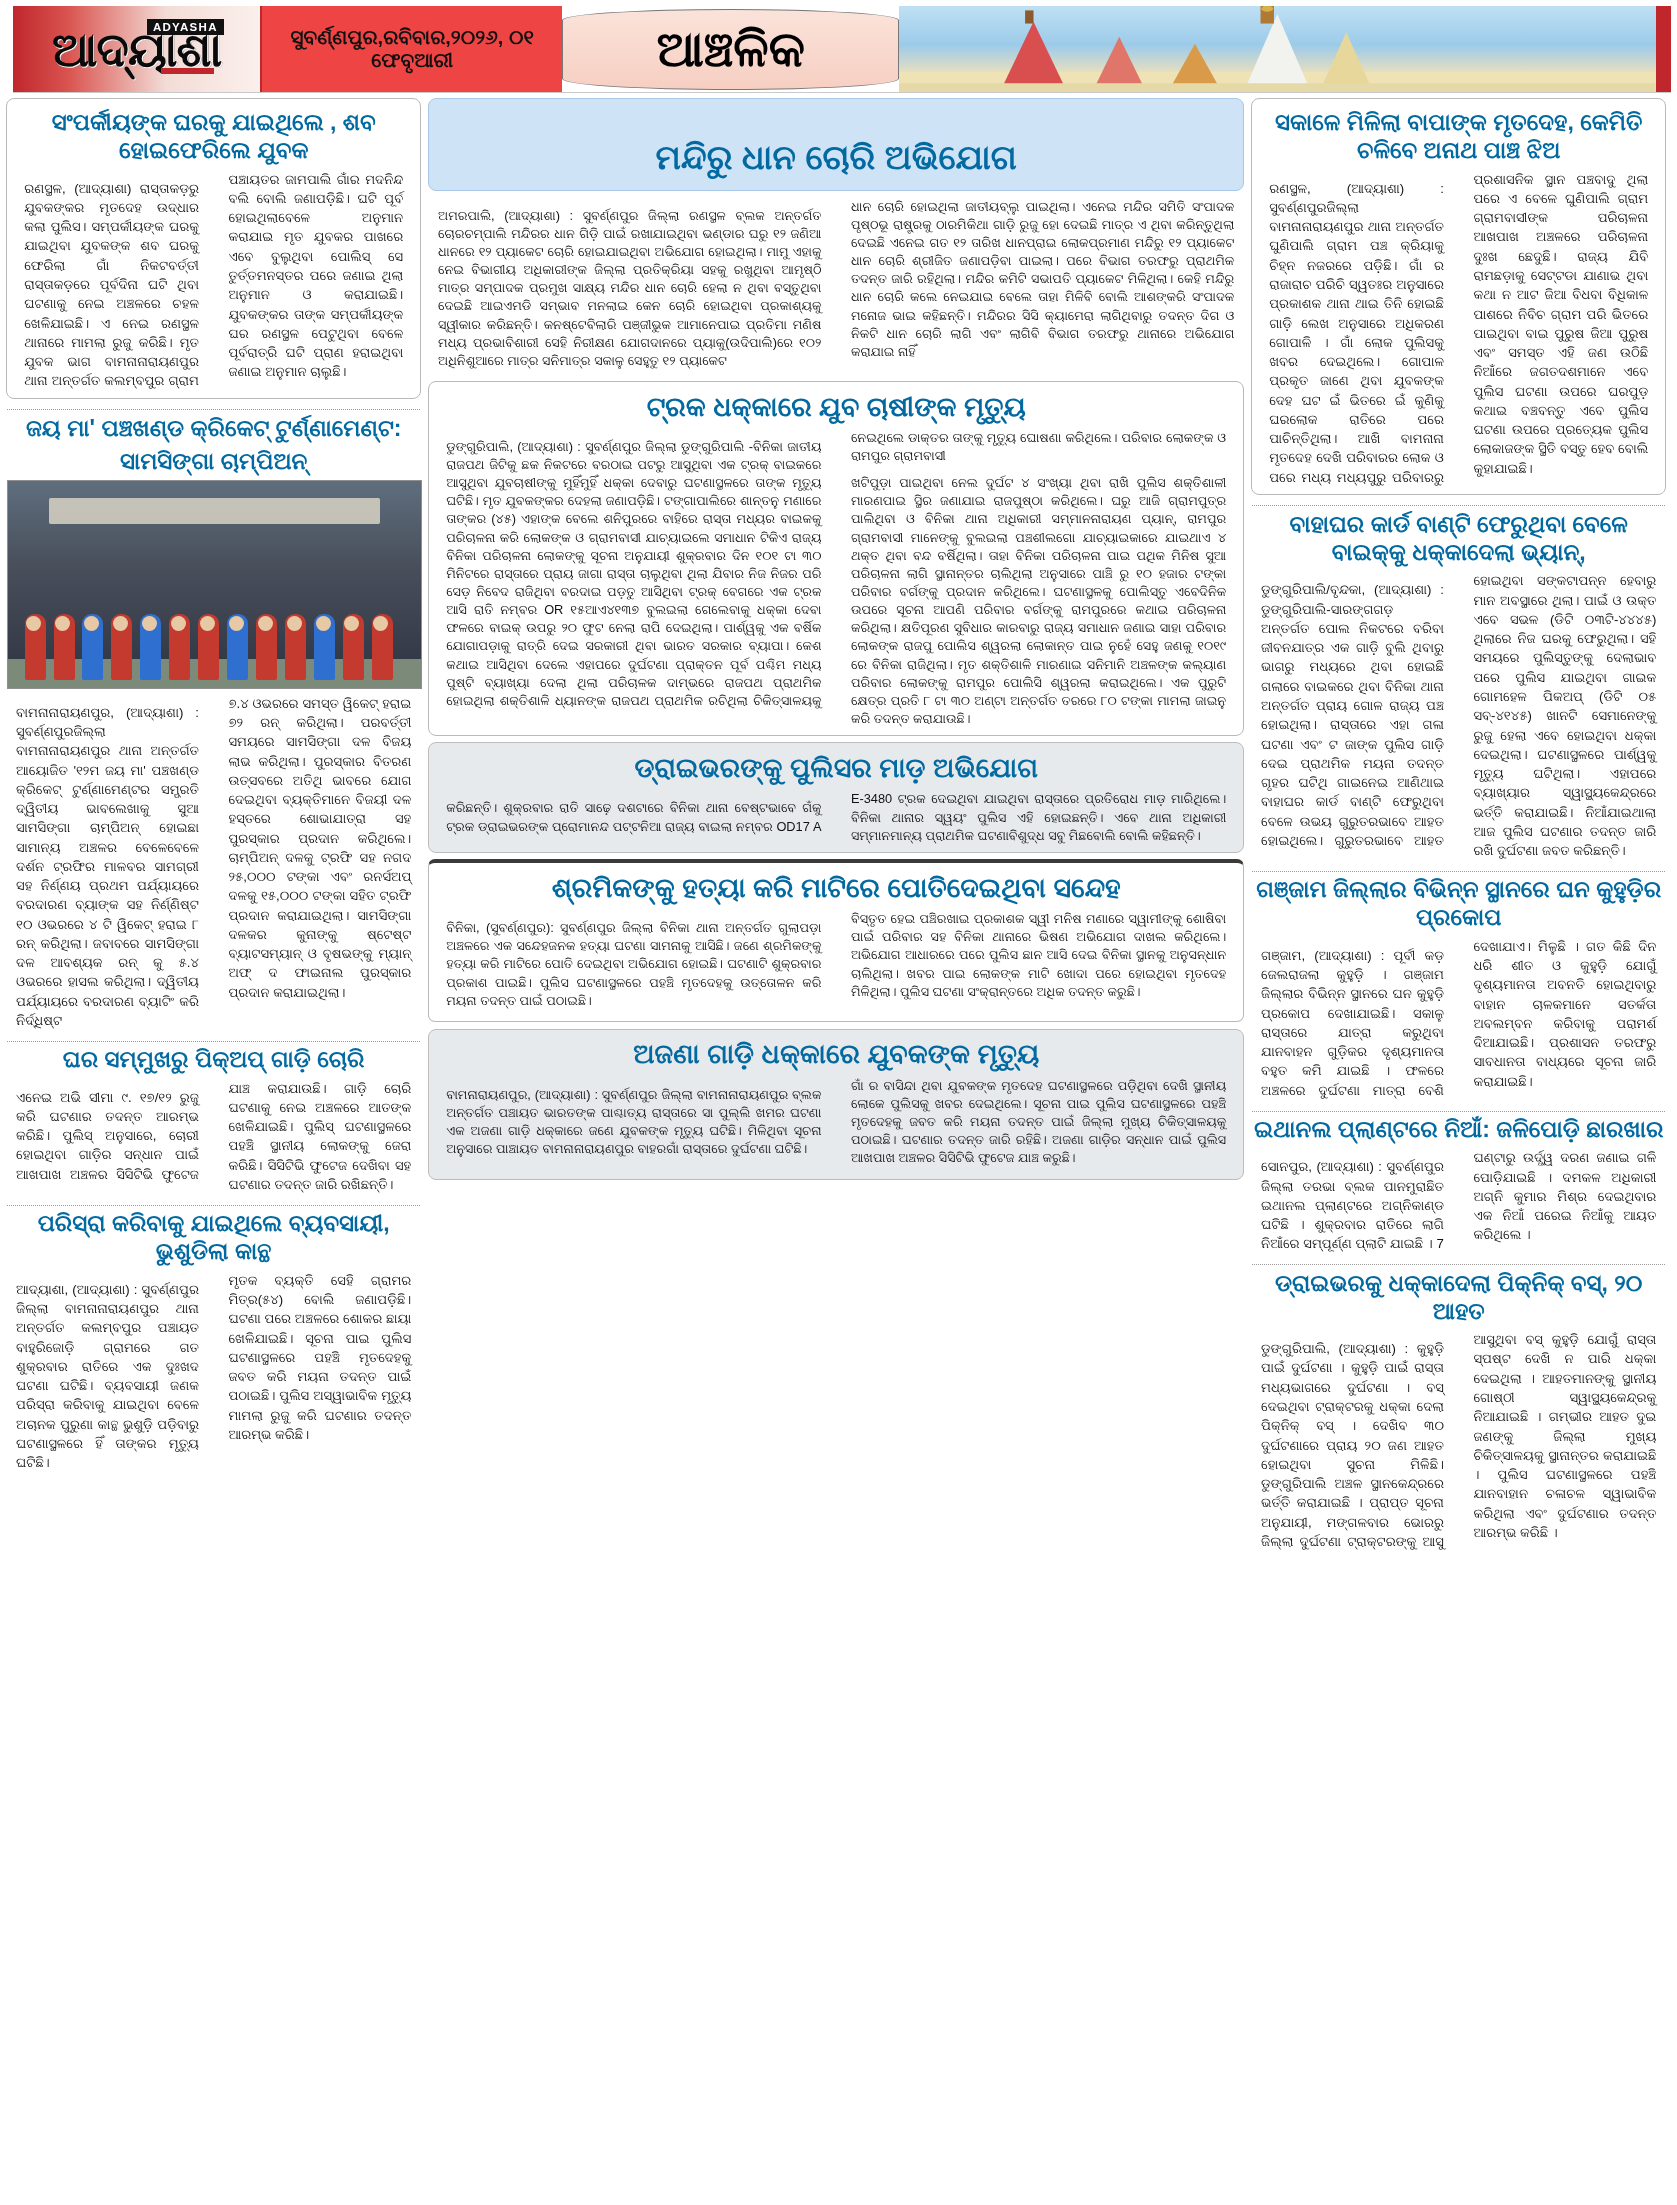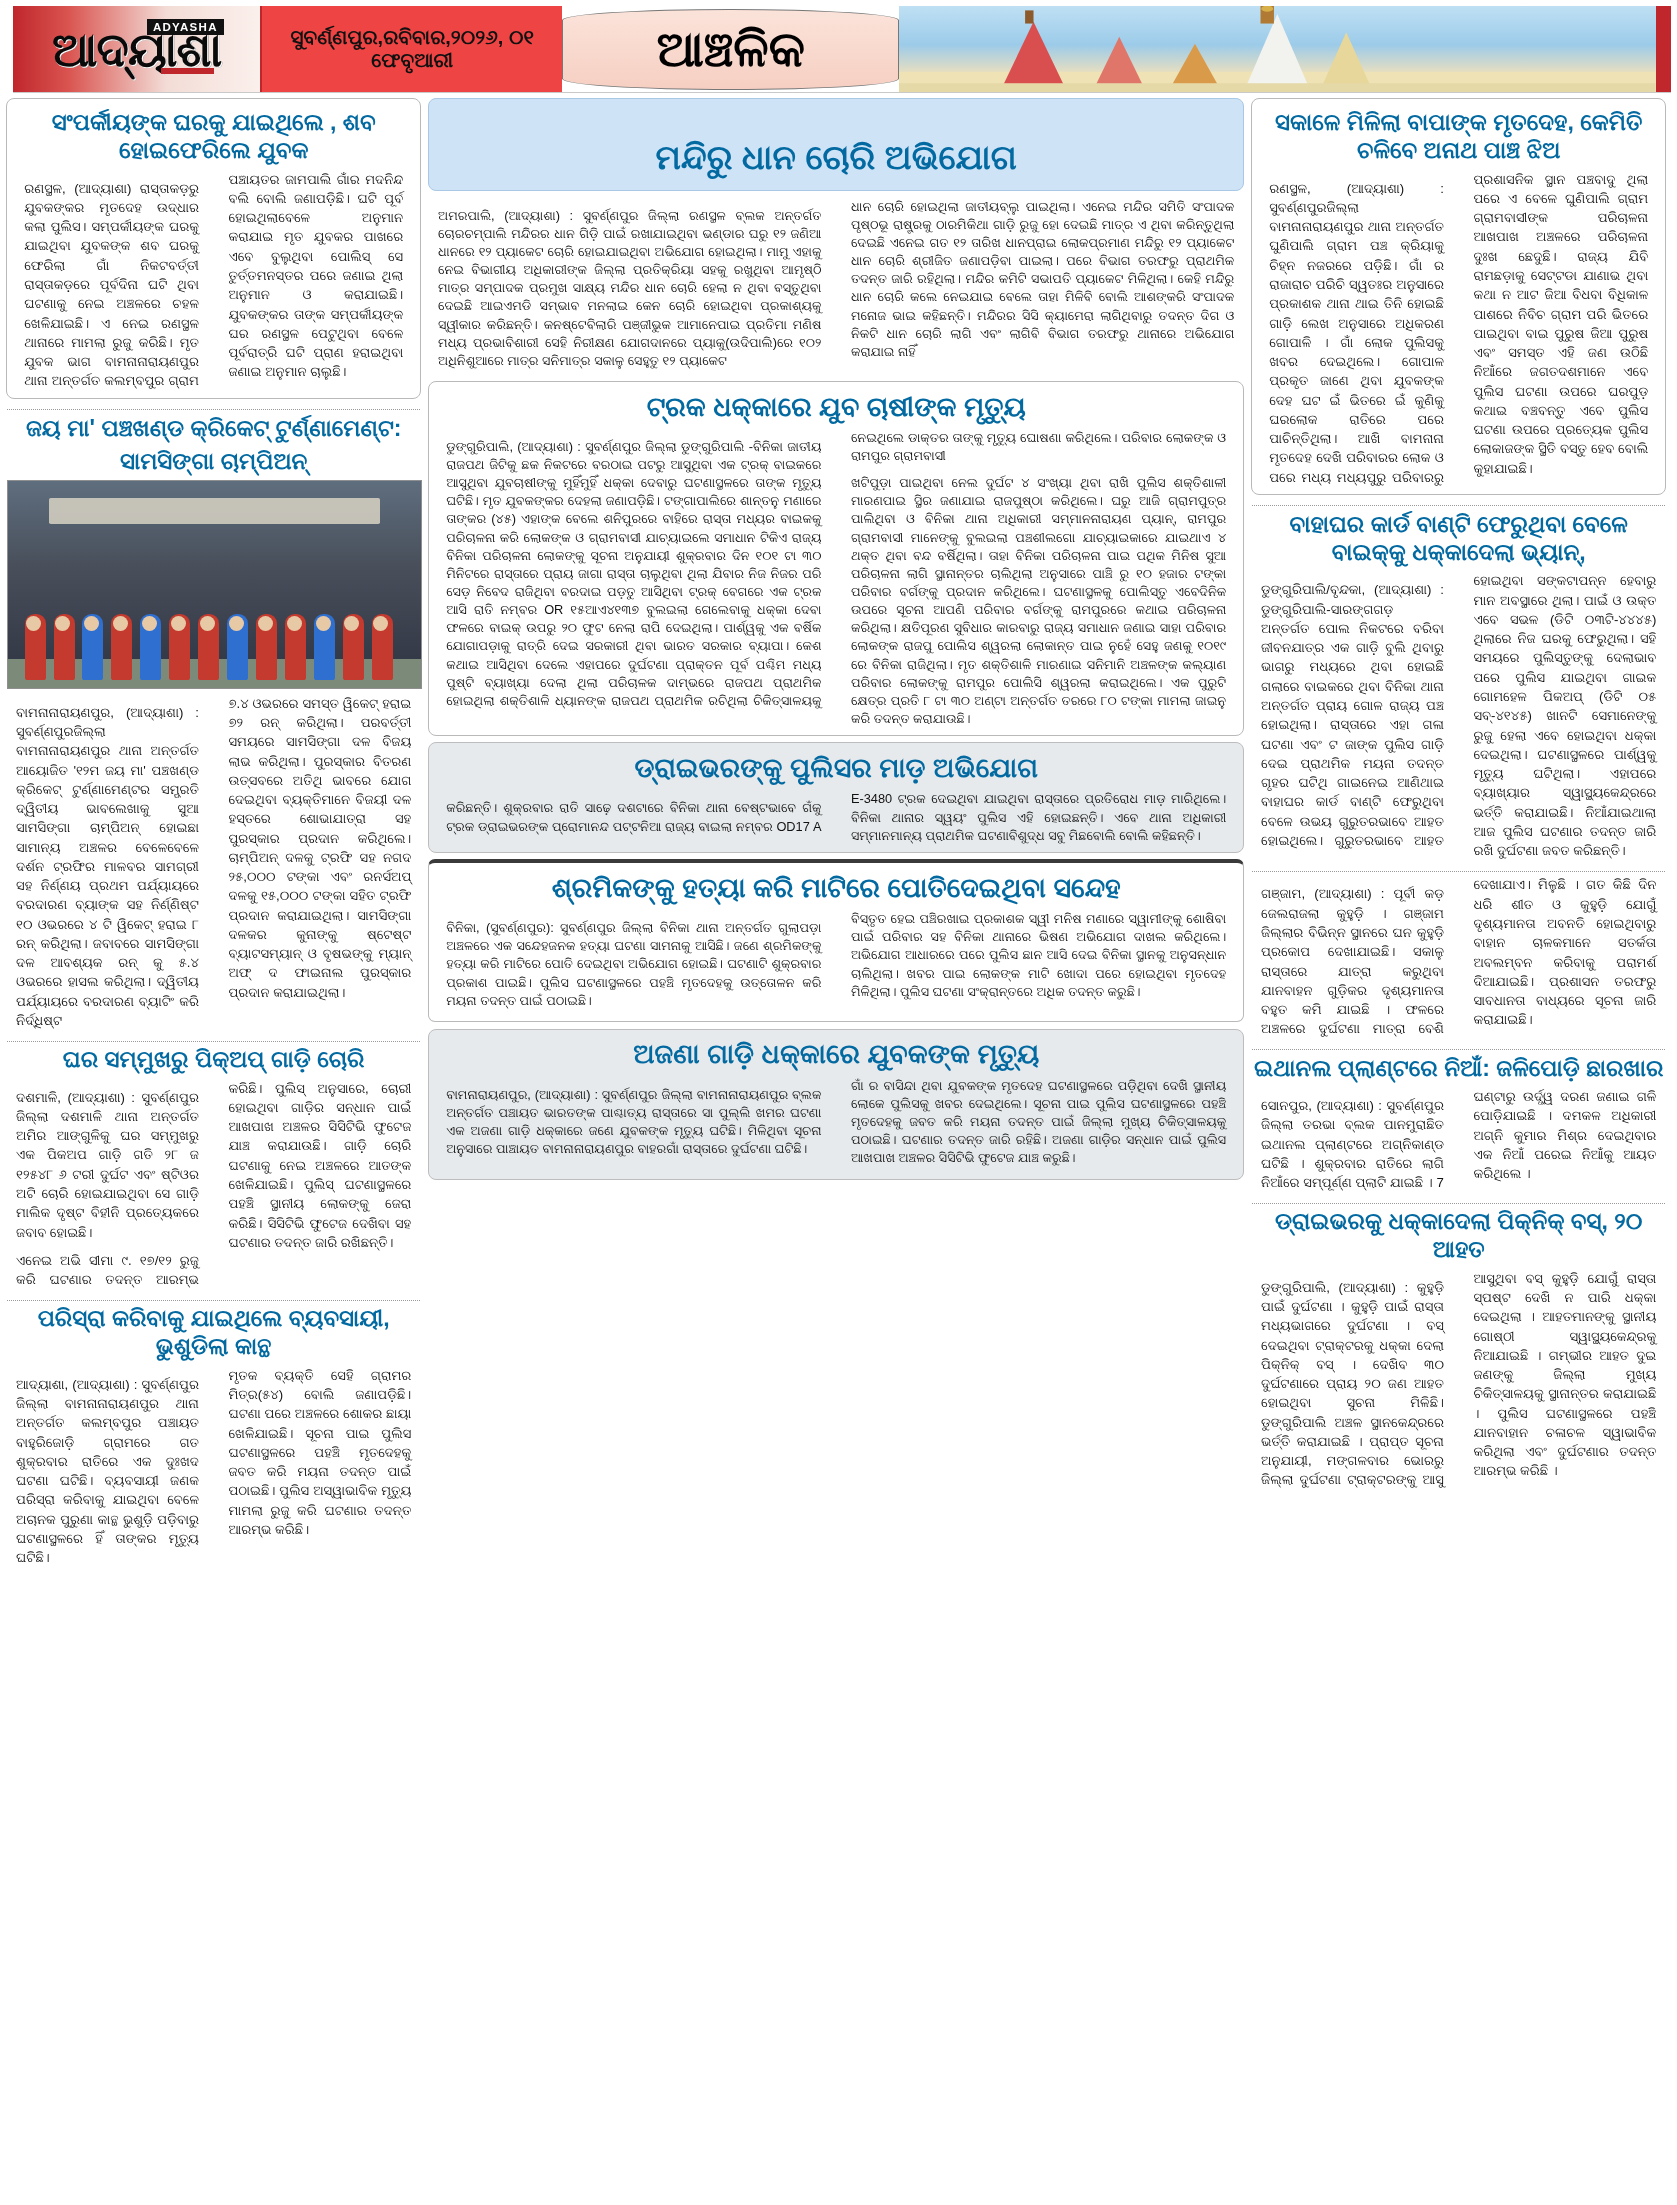--- a/index.html
+++ b/index.html
@@ -262,21 +262,20 @@
         <div class="cols2">
           <p class="body-text">ବାମନାନାରାୟଣପୁର, (ଆଦ୍ୟାଶା) : ସୁବର୍ଣ୍ଣପୁରଜିଲ୍ଲା ବାମନାନାରାୟଣପୁର ଥାନା ଅନ୍ତର୍ଗତ ଆୟୋଜିତ '୧୨ମ ଜୟ ମା' ପଞ୍ଚଖଣ୍ଡ କ୍ରିକେଟ୍ ଟୁର୍ଣ୍ଣାମେଣ୍ଟର ସମ୍ପ୍ରତି ଦ୍ୱିତୀୟ ଭାବଲେଖାକୁ ସୁଆ ସାମସିଙ୍ଗା ଚାମ୍ପିଅନ୍ ହୋଇଛା ସାମାନ୍ୟ ଅଞ୍ଚଳର ବେଳେବେଳେ ଦର୍ଶନ ଟ୍ରଫିର ମାଳବର ସାମଗ୍ରୀ ସହ ନିର୍ଣ୍ଣୟ ପ୍ରଥମ ପର୍ଯ୍ୟାୟରେ ବରଦାରଣ ବ୍ୟାଙ୍କ ସହ ନିର୍ଣ୍ଣିଷ୍ଟ ୧୦ ଓଭରରେ ୪ ଟି ୱିକେଟ୍ ହରାଇ ୮ ରନ୍ କରିଥିଲା। ଜବାବରେ ସାମସିଙ୍ଗା ଦଳ ଆବଶ୍ୟକ ରନ୍ କୁ ୫.୪ ଓଭରରେ ହାସଲ କରିଥିଲା। ଦ୍ୱିତୀୟ ପର୍ଯ୍ୟାୟରେ ବରଦାରଣ ବ୍ୟାଟିଂ କରି ନିର୍ଦ୍ଧିଷ୍ଟ</p>
           <p class="body-text">୭.୪ ଓଭରରେ ସମସ୍ତ ୱିକେଟ୍ ହରାଇ ୭୨ ରନ୍ କରିଥିଲା। ପରବର୍ତ୍ତୀ ସମୟରେ ସାମସିଙ୍ଗା ଦଳ ବିଜୟ ଲାଭ କରିଥିଲା। ପୁରସ୍କାର ବିତରଣ ଉତ୍ସବରେ ଅତିଥି ଭାବରେ ଯୋଗ ଦେଇଥିବା ବ୍ୟକ୍ତିମାନେ ବିଜୟୀ ଦଳ ହସ୍ତରେ ଶୋଭାଯାତ୍ରା ସହ ପୁରସ୍କାର ପ୍ରଦାନ କରିଥିଲେ। ଚାମ୍ପିଅନ୍ ଦଳକୁ ଟ୍ରଫି ସହ ନଗଦ ୨୫,୦୦୦ ଟଙ୍କା ଏବଂ ରନର୍ସଅପ୍ ଦଳକୁ ୧୫,୦୦୦ ଟଙ୍କା ସହିତ ଟ୍ରଫି ପ୍ରଦାନ କରାଯାଇଥିଲା। ସାମସିଙ୍ଗା ଦଳକର କୁନାଙ୍କୁ ଷ୍ଟେଷ୍ଟ ବ୍ୟାଟସମ୍ୟାନ୍ ଓ ବୃଷଭଙ୍କୁ ମ୍ୟାନ୍ ଅଫ୍ ଦ ଫାଇନାଲ ପୁରସ୍କାର ପ୍ରଦାନ କରାଯାଇଥିଲା।</p>
         </div>
       </div>
 
       <div class="article plain">
         <div class="dashed-sep"></div>
         <div class="hl hl-md">ଘର ସମ୍ମୁଖରୁ ପିକ୍‌ଅପ୍ ଗାଡ଼ି ଚୋରି</div>
         <div class="cols2">
-          <p class="body-text">ଦଶମାଳି, (ଆଦ୍ୟାଶା) : ସୁବର୍ଣ୍ଣପୁର ଜିଲ୍ଲା ଦଶମାଳି ଥାନା ଅନ୍ତର୍ଗତ ଅମିର ଆଙ୍ଗୁଳିକୁ ଘର ସମ୍ମୁଖରୁ ଏକ ପିକଅପ ଗାଡ଼ି ଗତି ୨୮ ଜ ୧୨୫୪୮ ୬ ଟରୀ ଦୁର୍ଘଟ ଏବଂ ଷ୍ଟିଓର ଅଟି ଚୋରି ହୋଇଯାଇଥିବା ସେ ଗାଡ଼ି ମାଲିକ ଦୃଷ୍ଟ ବିହୀନି ପ୍ରତ୍ୟେକରେ ଜବାବ ହୋଇଛି।</p>
           <p class="body-text">ଏନେଇ ଅଭି ସୀମା ୯. ୧୭/୧୨ ରୁଜୁ କରି ଘଟଣାର ତଦନ୍ତ ଆରମ୍ଭ କରିଛି। ପୁଲିସ୍ ଅନୁସାରେ, ଚୋରୀ ହୋଇଥିବା ଗାଡ଼ିର ସନ୍ଧାନ ପାଇଁ ଆଖପାଖ ଅଞ୍ଚଳର ସିସିଟିଭି ଫୁଟେଜ ଯାଞ୍ଚ କରାଯାଉଛି। ଗାଡ଼ି ଚୋରି ଘଟଣାକୁ ନେଇ ଅଞ୍ଚଳରେ ଆତଙ୍କ ଖେଳିଯାଇଛି। ପୁଲିସ୍ ଘଟଣାସ୍ଥଳରେ ପହଞ୍ଚି ସ୍ଥାନୀୟ ଲୋକଙ୍କୁ ଜେରା କରିଛି। ସିସିଟିଭି ଫୁଟେଜ ଦେଖିବା ସହ ଘଟଣାର ତଦନ୍ତ ଜାରି ରଖିଛନ୍ତି।</p>
         </div>
       </div>
 
       <div class="article plain">
         <div class="dashed-sep"></div>
         <div class="hl hl-md">ପରିସ୍ରା କରିବାକୁ ଯାଇଥିଲେ ବ୍ୟବସାୟୀ, ଭୁଶୁଡିଲା କାନ୍ଥ</div>
         <div class="cols2">
           <p class="body-text">ଆଦ୍ୟାଶା, (ଆଦ୍ୟାଶା) : ସୁବର୍ଣ୍ଣପୁର ଜିଲ୍ଲା ବାମନାନାରାୟଣପୁର ଥାନା ଅନ୍ତର୍ଗତ କଲମ୍ବପୁର ପଞ୍ଚାୟତ ବାହୁରିଜୋଡ଼ି ଗ୍ରାମରେ ଗତ ଶୁକ୍ରବାର ରାତିରେ ଏକ ଦୁଃଖଦ ଘଟଣା ଘଟିଛି। ବ୍ୟବସାୟୀ ଜଣକ ପରିସ୍ରା କରିବାକୁ ଯାଇଥିବା ବେଳେ ଅଚାନକ ପୁରୁଣା କାନ୍ଥ ଭୁଶୁଡ଼ି ପଡ଼ିବାରୁ ଘଟଣାସ୍ଥଳରେ ହିଁ ତାଙ୍କର ମୃତ୍ୟୁ ଘଟିଛି।</p>
           <p class="body-text">ମୃତକ ବ୍ୟକ୍ତି ସେହି ଗ୍ରାମର ମିତ୍ର(୫୪) ବୋଲି ଜଣାପଡ଼ିଛି। ଘଟଣା ପରେ ଅଞ୍ଚଳରେ ଶୋକର ଛାୟା ଖେଳିଯାଇଛି। ସୂଚନା ପାଇ ପୁଲିସ ଘଟଣାସ୍ଥଳରେ ପହଞ୍ଚି ମୃତଦେହକୁ ଜବତ କରି ମୟନା ତଦନ୍ତ ପାଇଁ ପଠାଇଛି। ପୁଲିସ ଅସ୍ୱାଭାବିକ ମୃତ୍ୟୁ ମାମଲା ରୁଜୁ କରି ଘଟଣାର ତଦନ୍ତ ଆରମ୍ଭ କରିଛି।</p>
@@ -343,20 +342,21 @@
       <div class="article plain">
         <div class="dashed-sep"></div>
         <div class="hl hl-md">ବାହାଘର କାର୍ଡ ବାଣ୍ଟି ଫେରୁଥିବା ବେଳେ ବାଇକ୍‌କୁ ଧକ୍କାଦେଲା ଭ୍ୟାନ୍,</div>
         <div class="cols2">
           <p class="body-text">ଡୁଙ୍ଗୁରିପାଲି/ବୃନ୍ଦକା, (ଆଦ୍ୟାଶା) : ଡୁଙ୍ଗୁରିପାଲି-ସାରଙ୍ଗଗଡ଼ ଅନ୍ତର୍ଗତ ପୋଲ ନିକଟରେ ବରିବା ଜୀବନଯାତ୍ର ଏକ ଗାଡ଼ି ବୁଲି ଥିବାରୁ ଭାଗରୁ ମଧ୍ୟରେ ଥିବା ହୋଇଛି ଗଲାରେ ବାଇକରେ ଥିବା ବିନିକା ଥାନା ଅନ୍ତର୍ଗତ ପ୍ରାୟ ଗୋଳ ରାଜ୍ୟ ପଞ୍ଚ ହୋଇଥିଲା। ରାସ୍ତାରେ ଏହା ଗଳା ଘଟଣା ଏବଂ ଟ ଜାଙ୍କ ପୁଲିସ ଗାଡ଼ି ଦେଇ ପ୍ରାଥମିକ ମୟନା ତଦନ୍ତ ଗୃହର ଘଟିଥି ଗାଇନେଇ ଆଣିଥାଇ ବାହାଘର କାର୍ଡ ବାଣ୍ଟି ଫେରୁଥିବା ବେଳେ ଉଭୟ ଗୁରୁତରଭାବେ ଆହତ ହୋଇଥିଲେ। ଗୁରୁତରଭାବେ ଆହତ ହୋଇଥିବା ସଙ୍କଟାପନ୍ନ ହେବାରୁ ମାନ ଅବସ୍ଥାରେ ଥିଲା। ପାଇଁ ଓ ଉକ୍ତ ଏବେ ସଭଳ (ଡିଟି ୦୩ଟି-୪୪୪୫) ଥିଲାରେ ନିଜ ଘରକୁ ଫେରୁଥିଲା। ସହି ସମୟରେ ପୁଲିସ୍ତୁଙ୍କୁ ଦେଲାଭାବ ପରେ ପୁଲିସ ଯାଇଥିବା ଗାଇକ ଗୋମହେଳ ପିକଅପ୍ (ଡିଟି ୦୫ ସବ୍-୪୧୪୫) ଖାନଟି ସେମାନେଙ୍କୁ ରୁଜୁ ହେଲା ଏବେ ହୋଇଥିବା ଧକ୍କା ଦେଇଥିଲା। ଘଟଣାସ୍ଥଳରେ ପାର୍ଶ୍ୱକୁ ମୃତ୍ୟୁ ଘଟିଥିଲା। ଏହାପରେ ବ୍ୟାଖ୍ୟାର ସ୍ୱାସ୍ଥ୍ୟକେନ୍ଦ୍ରରେ ଭର୍ତ୍ତି କରାଯାଇଛି। ନିଆଁଯାଇଥାଲା ଆଜ ପୁଲିସ ଘଟଣାର ତଦନ୍ତ ଜାରି ରଖି ଦୁର୍ଘଟଣା ଜବତ କରିଛନ୍ତି।</p>
         </div>
       </div>
 
       <div class="article plain">
         <div class="dashed-sep"></div>
+        <div class="hl hl-md">ଗଞ୍ଜାମ ଜିଲ୍ଲାର ବିଭିନ୍ନ ସ୍ଥାନରେ ଘନ କୁହୁଡ଼ିର ପ୍ରକୋପ</div>
         <div class="cols2">
           <p class="body-text">ଗଞ୍ଜାମ, (ଆଦ୍ୟାଶା) : ପୂର୍ବୀ କଡ଼ ଜେଲରାଜଲା କୁହୁଡ଼ି । ଗଞ୍ଜାମ ଜିଲ୍ଲାର ବିଭିନ୍ନ ସ୍ଥାନରେ ଘନ କୁହୁଡ଼ି ପ୍ରକୋପ ଦେଖାଯାଇଛି। ସକାଳୁ ରାସ୍ତାରେ ଯାତ୍ରା କରୁଥିବା ଯାନବାହନ ଗୁଡ଼ିକର ଦୃଶ୍ୟମାନତା ବହୁତ କମି ଯାଇଛି । ଫଳରେ ଅଞ୍ଚଳରେ ଦୁର୍ଘଟଣା ମାତ୍ରା ବେଶି ଦେଖାଯାଏ। ମିଳୁଛି । ଗତ କିଛି ଦିନ ଧରି ଶୀତ ଓ କୁହୁଡ଼ି ଯୋଗୁଁ ଦୃଶ୍ୟମାନତା ଅବନତି ହୋଇଥିବାରୁ ବାହାନ ଚାଳକମାନେ ସତର୍କତା ଅବଲମ୍ବନ କରିବାକୁ ପରାମର୍ଶ ଦିଆଯାଇଛି। ପ୍ରଶାସନ ତରଫରୁ ସାବଧାନତା ବାଧ୍ୟରେ ସୂଚନା ଜାରି କରାଯାଇଛି।</p>
         </div>
       </div>
 
       <div class="article plain">
         <div class="dashed-sep"></div>
         <div class="hl hl-md">ଇଥାନଲ ପ୍ଲାଣ୍ଟରେ ନିଆଁ: ଜଳିପୋଡ଼ି ଛାରଖାର</div>
         <div class="cols2">
           <p class="body-text">ସୋନପୁର, (ଆଦ୍ୟାଶା) : ସୁବର୍ଣ୍ଣପୁର ଜିଲ୍ଲା ତରଭା ବ୍ଲକ ପାନମୁରାଛିତ ଇଥାନଲ ପ୍ଲାଣ୍ଟରେ ଅଗ୍ନିକାଣ୍ଡ ଘଟିଛି । ଶୁକ୍ରବାର ରାତିରେ ଲାଗି ନିଆଁରେ ସମ୍ପୂର୍ଣ୍ଣ ପ୍ଲାଟି ଯାଇଛି । 7 ଘଣ୍ଟାରୁ ଉର୍ଦ୍ଧ୍ୱ ଦରଣ ଜଣାଇ ଗଳି ପୋଡ଼ିଯାଇଛି । ଦମକଳ ଅଧିକାରୀ ଅଗ୍ନି କୁମାର ମିଶ୍ର ଦେଇଥିବାର ଏକ ନିଆଁ ପରେଇ ନିଆଁକୁ ଆୟତ କରିଥିଲେ ।</p>

